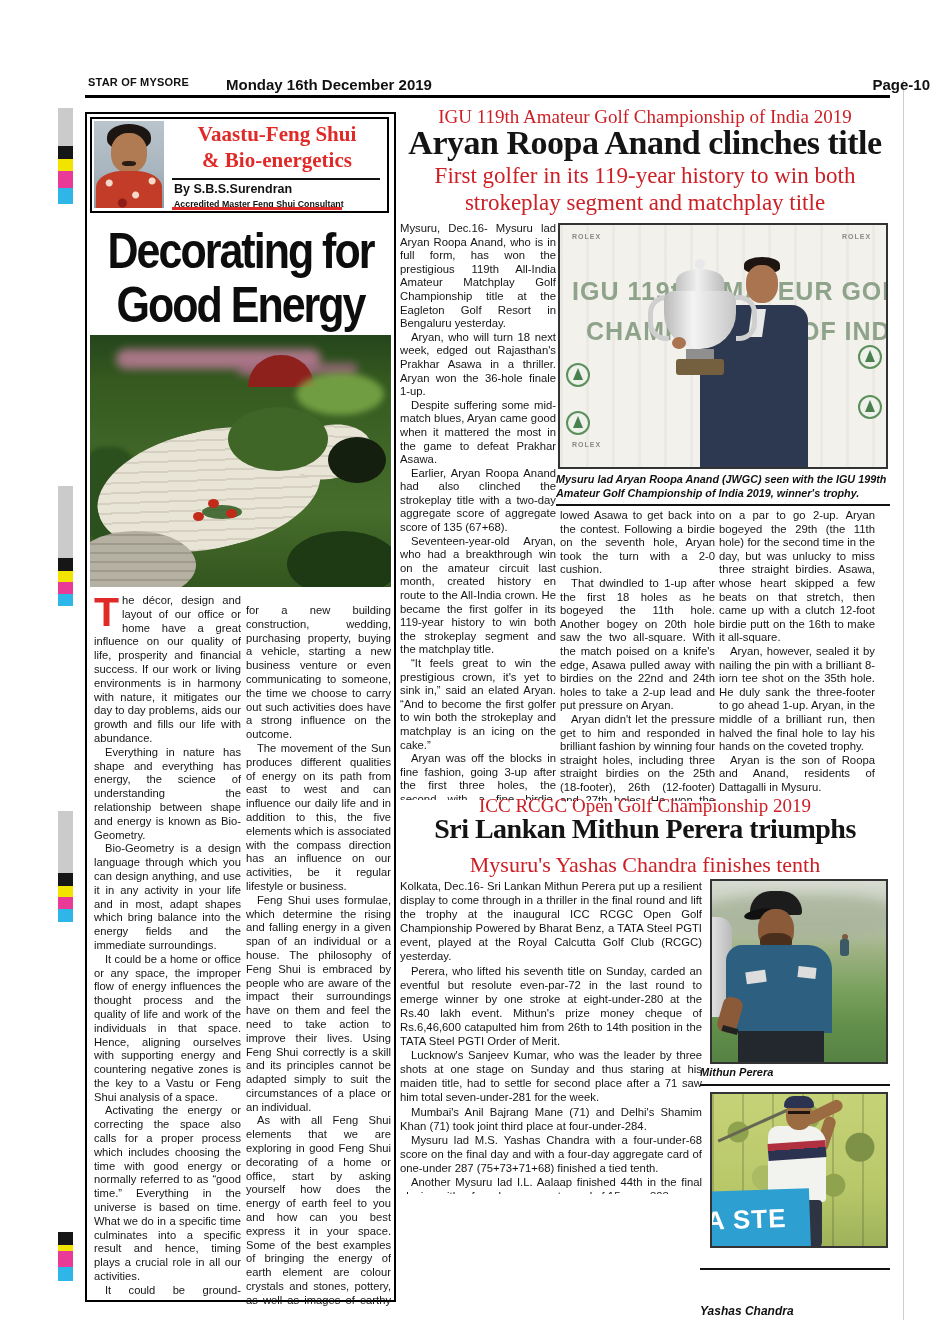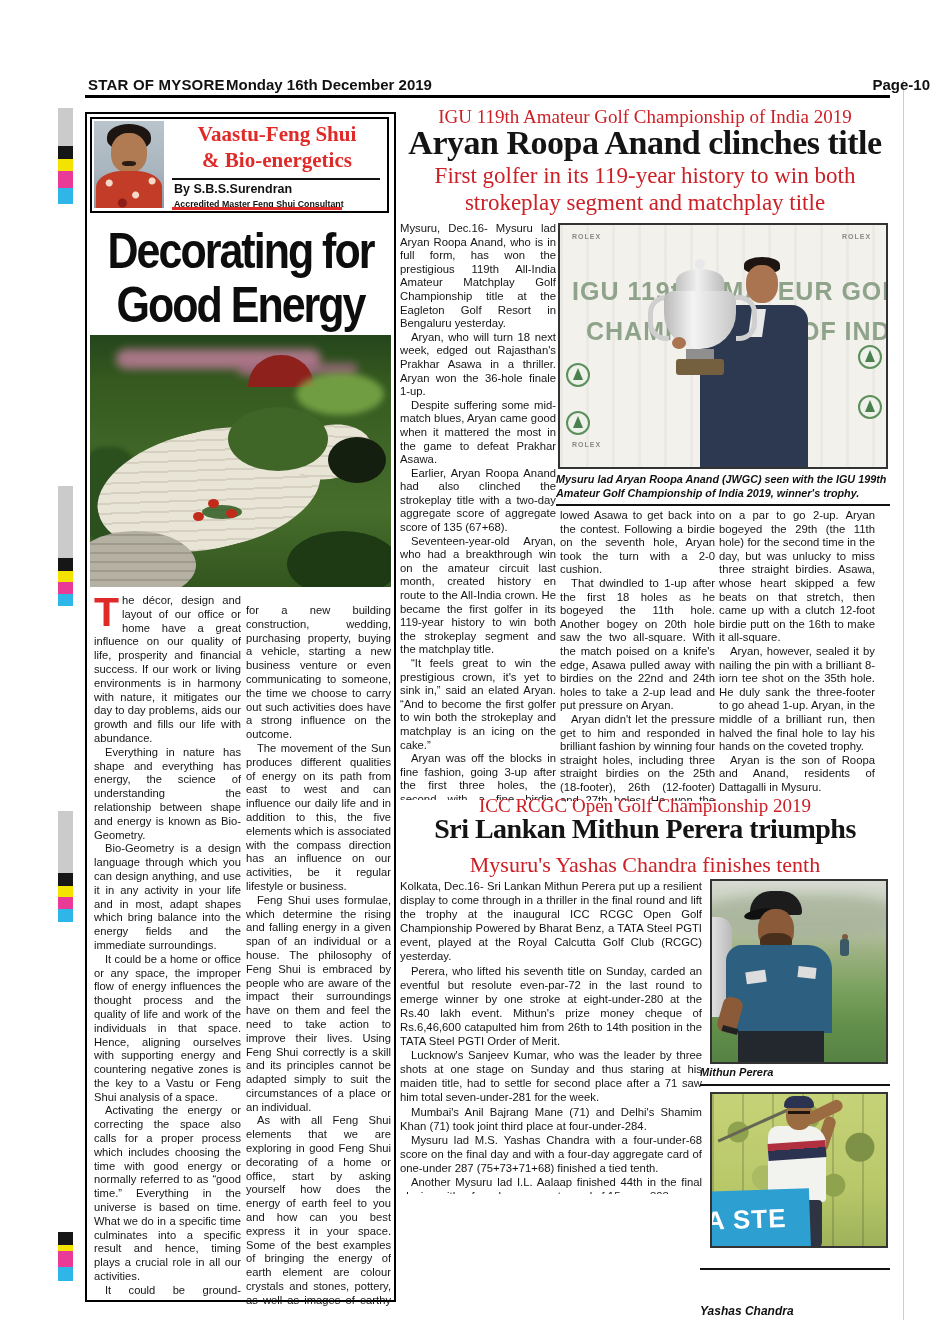--- a/index.html
+++ b/index.html
@@ -1,21 +1,21 @@
 <!DOCTYPE html>
 <html><head>
 <meta charset="utf-8">
 <style>
   html,body{margin:0;padding:0;background:#fff;}
   .page{position:relative;width:945px;height:1337px;background:#fff;overflow:hidden;
         font-family:"Liberation Sans",sans-serif;color:#111;}
   .abs{position:absolute;}
 
   
-  .mast-name{left:88px;top:76px;font-size:15px;font-weight:bold;letter-spacing:.2px;}
+  .mast-name{left:88px;top:76px;font-size:11px;font-weight:bold;letter-spacing:.2px;}
   .mast-date{left:226px;top:76px;font-size:15px;font-weight:bold;}
   .mast-page{left:848px;top:76px;width:82px;text-align:right;font-size:15px;font-weight:bold;}
   .mast-rule{left:85px;top:95px;width:805px;height:3px;background:#000;}
 
   
   .reg{left:58px;width:15px;}
   .reg div{width:15px;}
   .rg-gray{background:#cbcbcb;}
   .rg-k{background:#161616;}
   .rg-y{background:#f2e400;}

